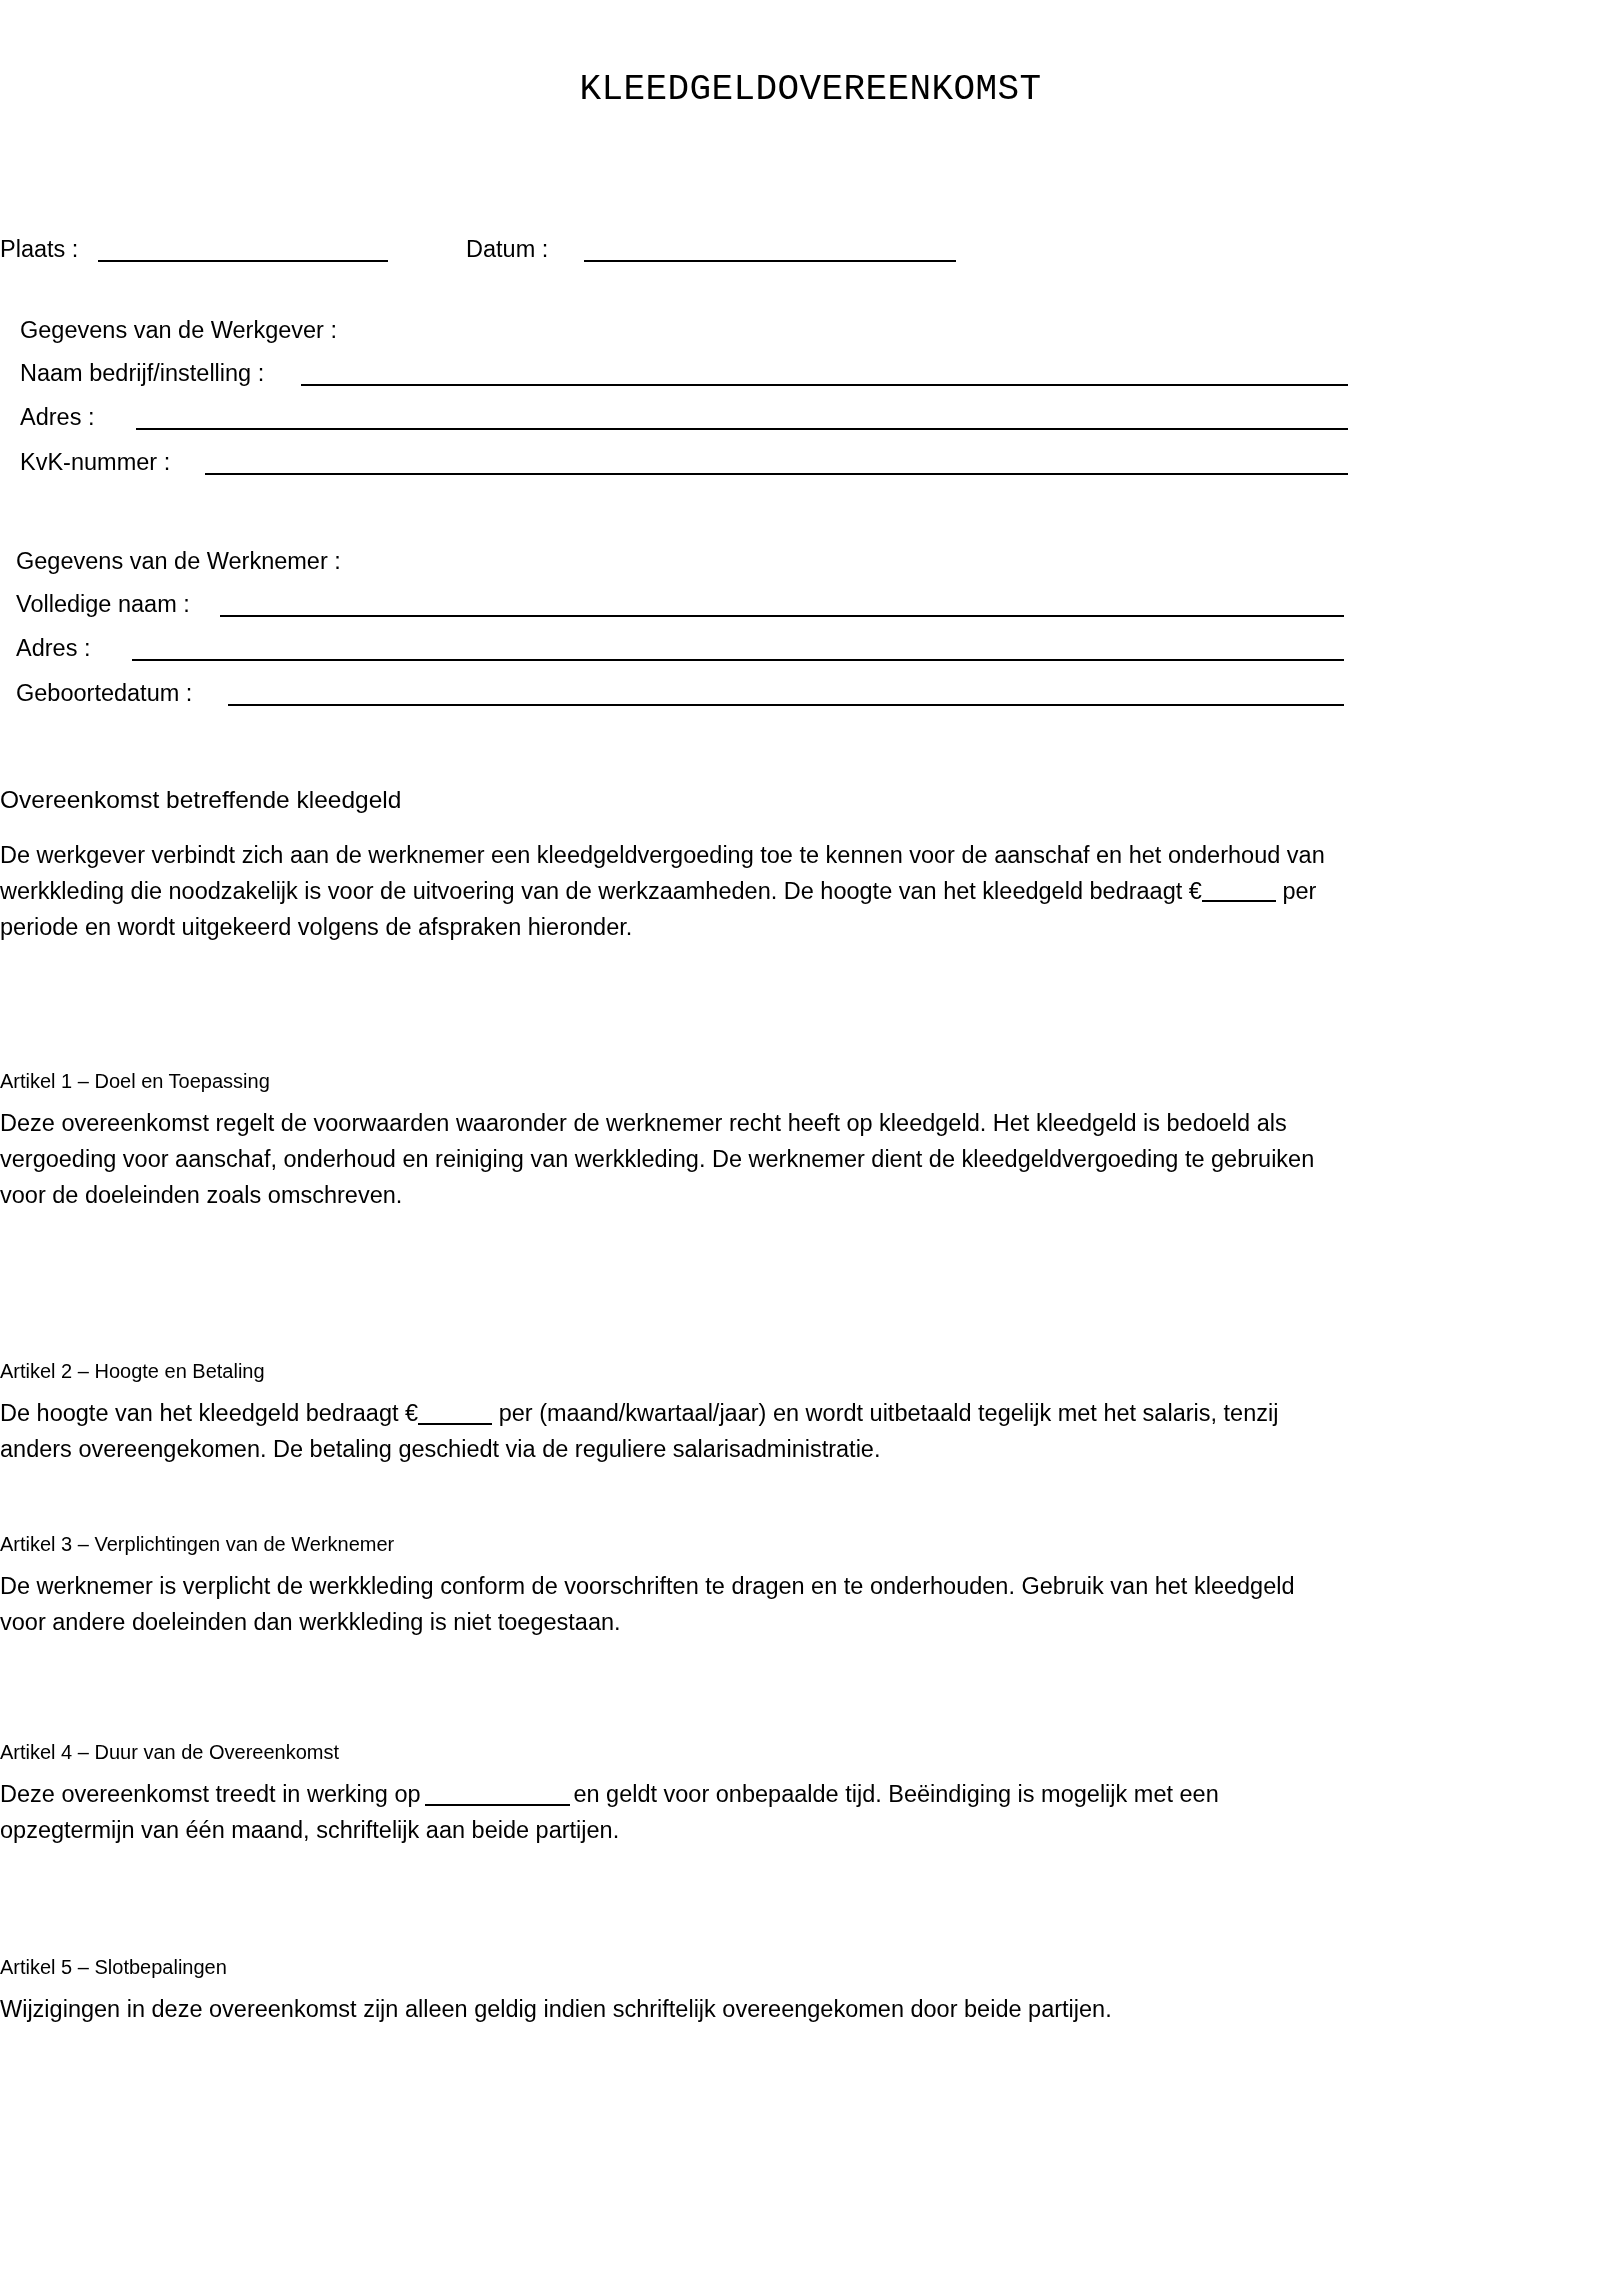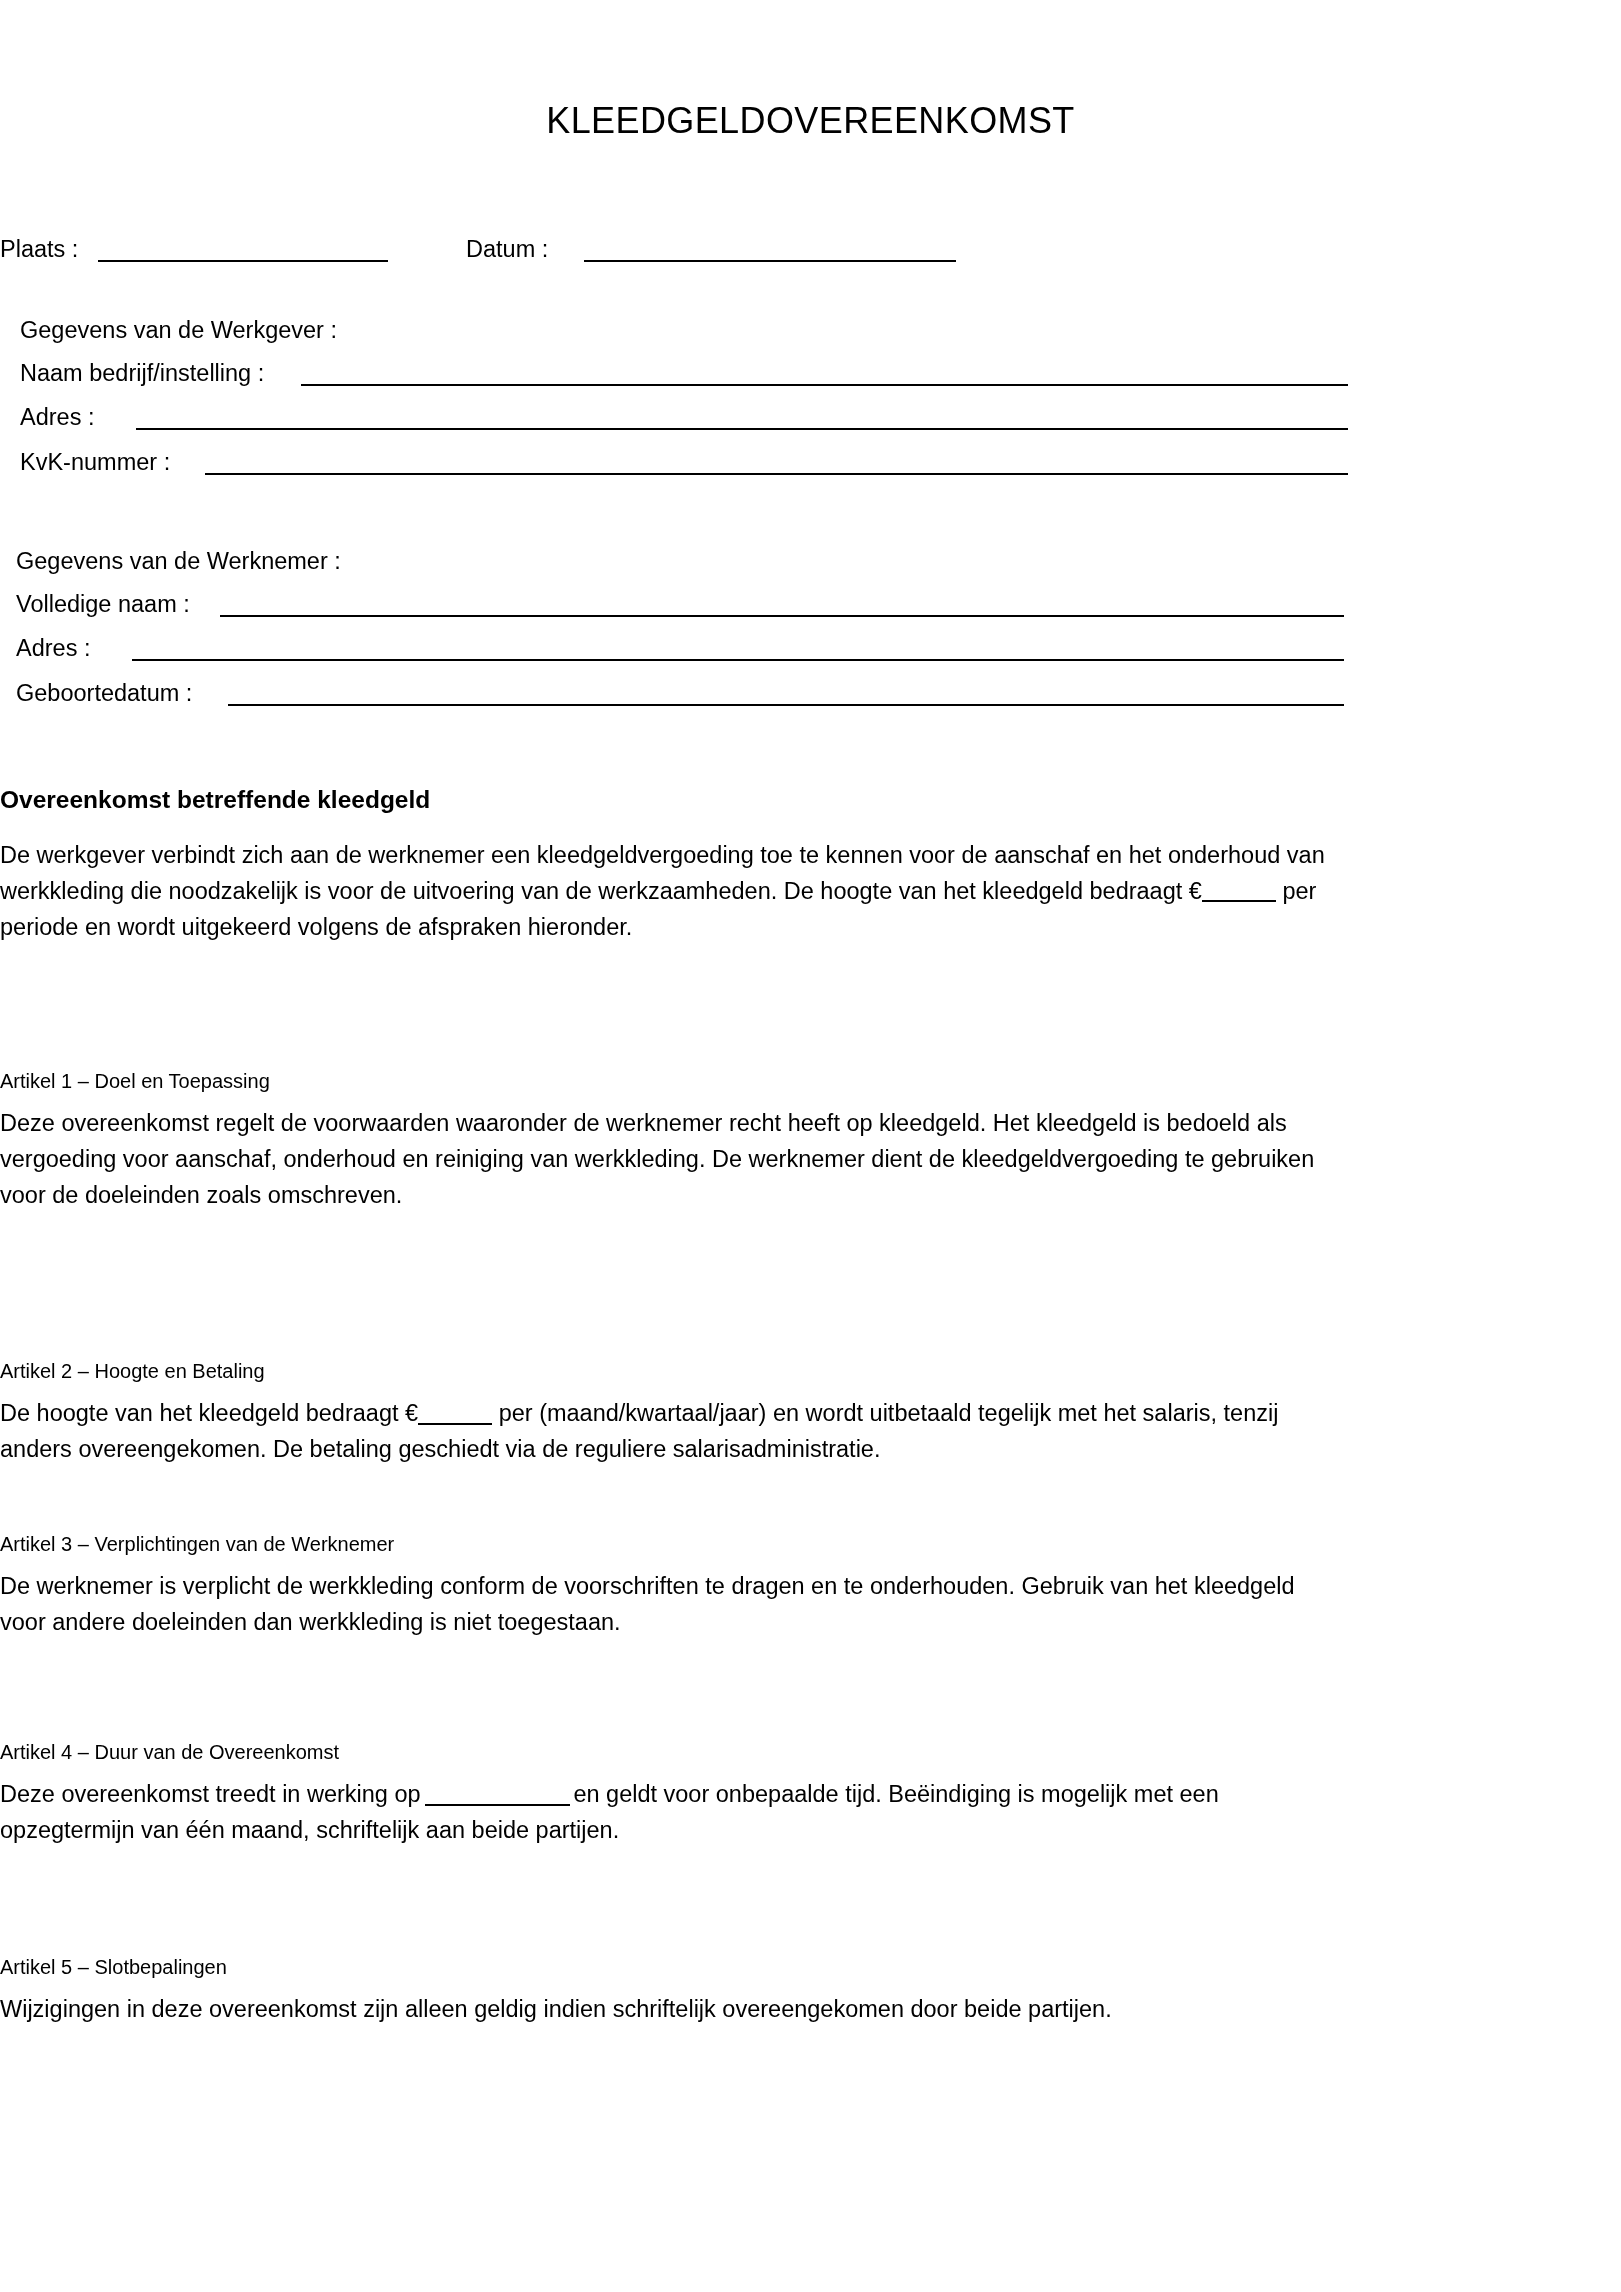--- a/index.html
+++ b/index.html
@@ -32,22 +32,22 @@
     top: 0;
     width: 1328px;
   }
 
   .doc-title {
     text-align: center;
     font-size: 36px;
     letter-spacing: 0.4px;
     font-weight: 400;
     margin: 0;
-    padding-top: 100px;
-    font-family: Liberation Sans, sans-serif;
+    padding-top: 69px;
+    font-family: Liberation Mono, monospace;
   }
 
   
   .row {
     display: flex;
     align-items: flex-end;
     font-size: 23.5px;
     line-height: 29px;
   }
   .row .label {
@@ -103,21 +103,21 @@
   .w-adres  { flex: 0 0 98px; }
   .w-kvk    { flex: 0 0 167px; }
   .w-vol    { flex: 0 0 186px; }
   .w-geb    { flex: 0 0 194px; }
 
   
   .body-head {
     font-size: 24.5px;
     line-height: 31px;
     margin: 0 0 21.6px 0;
-    font-weight: 700;
+    font-weight: 400;
   }
   .para {
     font-size: 23.5px;
     line-height: 36px;
     margin: 0;
     text-align: left;
   }
   .art-head {
     font-size: 20px;
     line-height: 31px;

